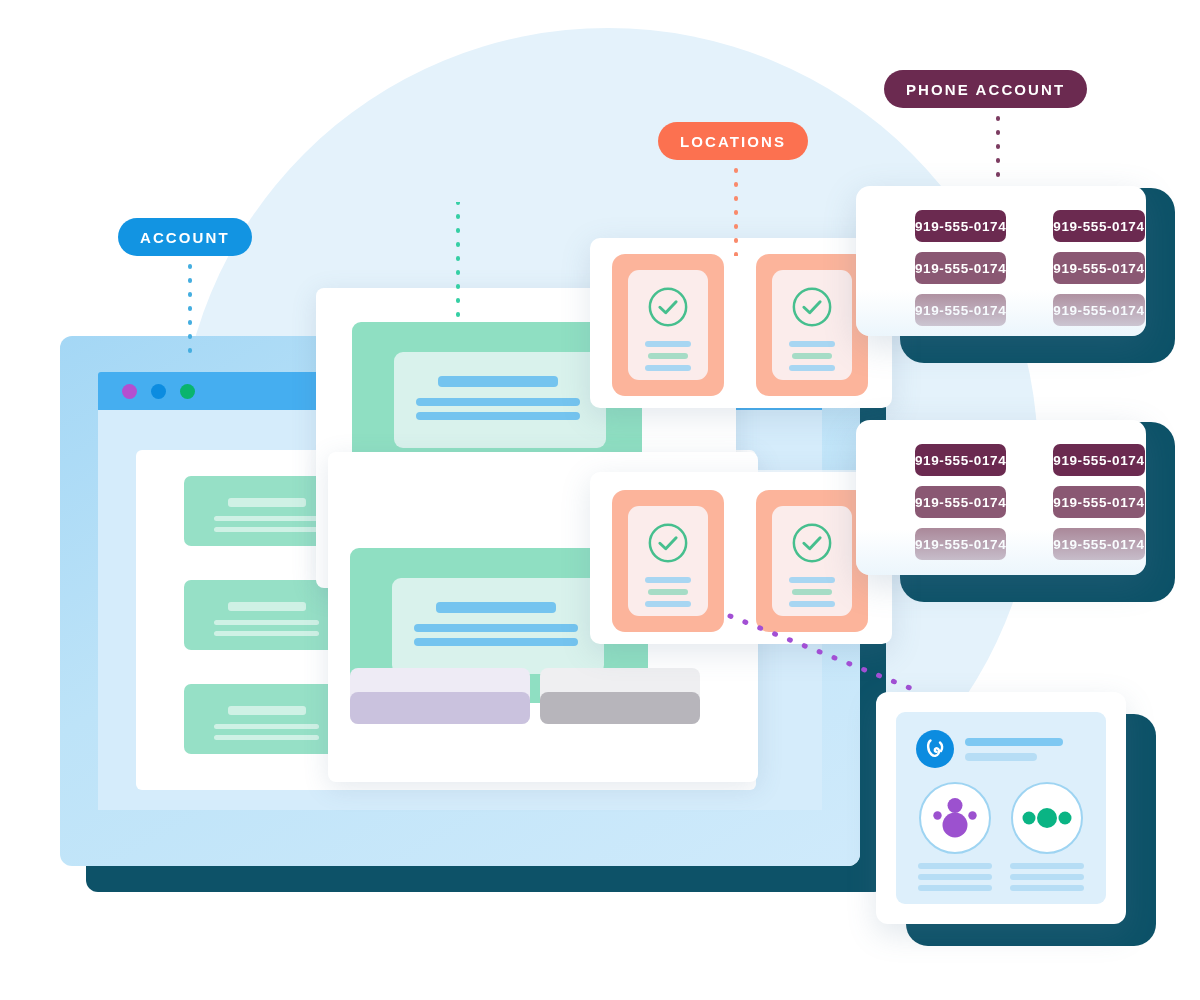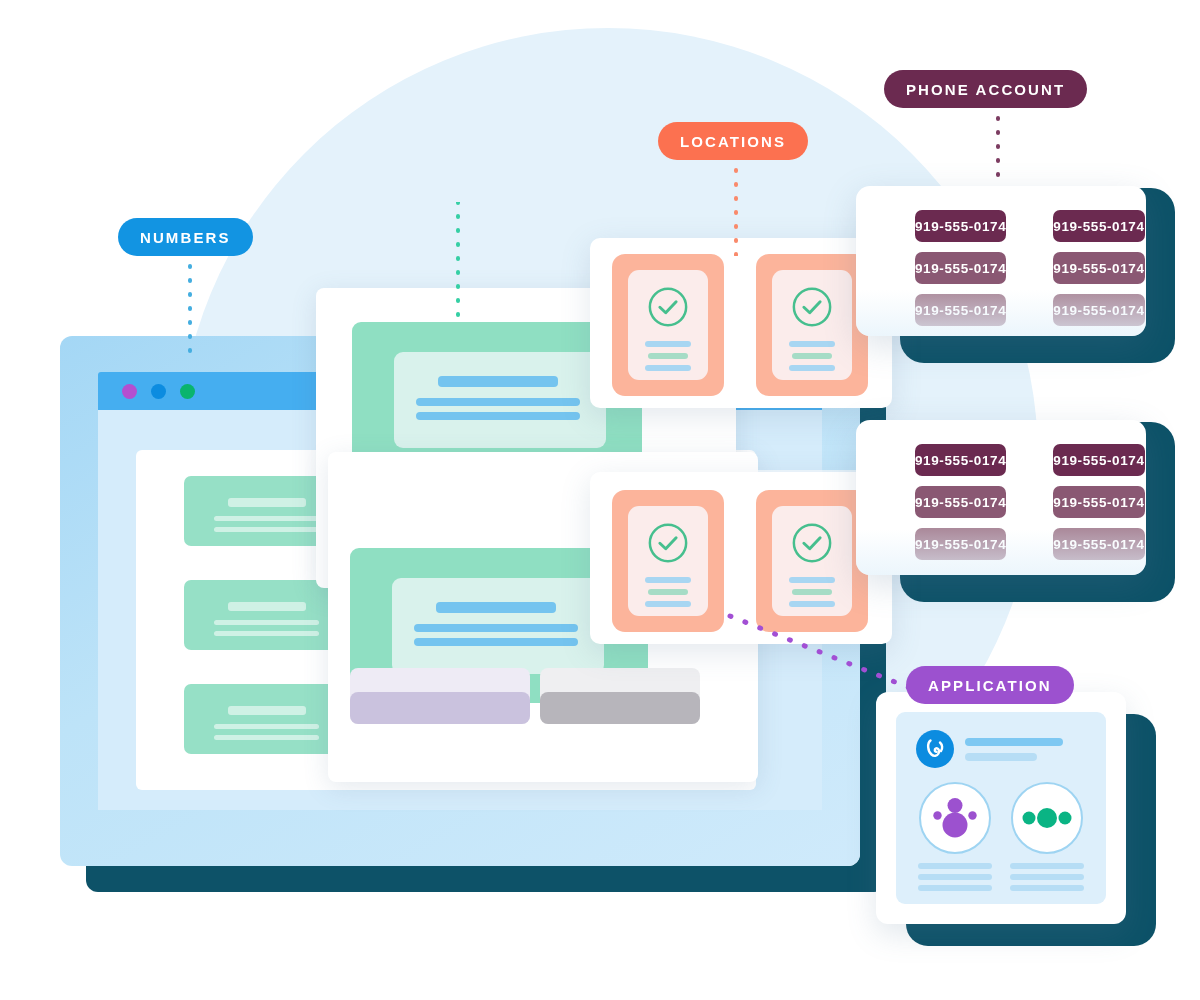--- a/index.html
+++ b/index.html
@@ -336,22 +336,21 @@
   </svg>
 
   <svg class="dots" style="left:988px; top:104px;" width="20" height="100">
     <line x1="10" y1="0" x2="10" y2="100" stroke="#7c3c61" stroke-width="4" stroke-linecap="round" stroke-dasharray="1 13"></line>
   </svg>
 
   <svg class="dots" style="left:724px; top:608px;" width="200" height="90">
     <line x1="6" y1="8" x2="186" y2="80" stroke="#a24fd4" stroke-width="5" stroke-linecap="round" stroke-dasharray="1 15"></line>
   </svg>
 
-  <div class="pill" style="left:118px; top:218px; background:#1294e2;">NUMBERS</div>
+  <div class="pill" style="left:118px; top:218px; background:#1294e2;">ACCOUNT</div>
 
 
   <div class="pill" style="left:658px; top:122px; background:#fc7150;">LOCATIONS</div>
 
   <div class="pill" style="left:884px; top:70px; background:#6b2a50;">PHONE ACCOUNT</div>
 
-  <div class="pill" style="left:906px; top:666px; background:#9c51cf;">APPLICATION</div>
 
 </div>
 
 </body></html>

